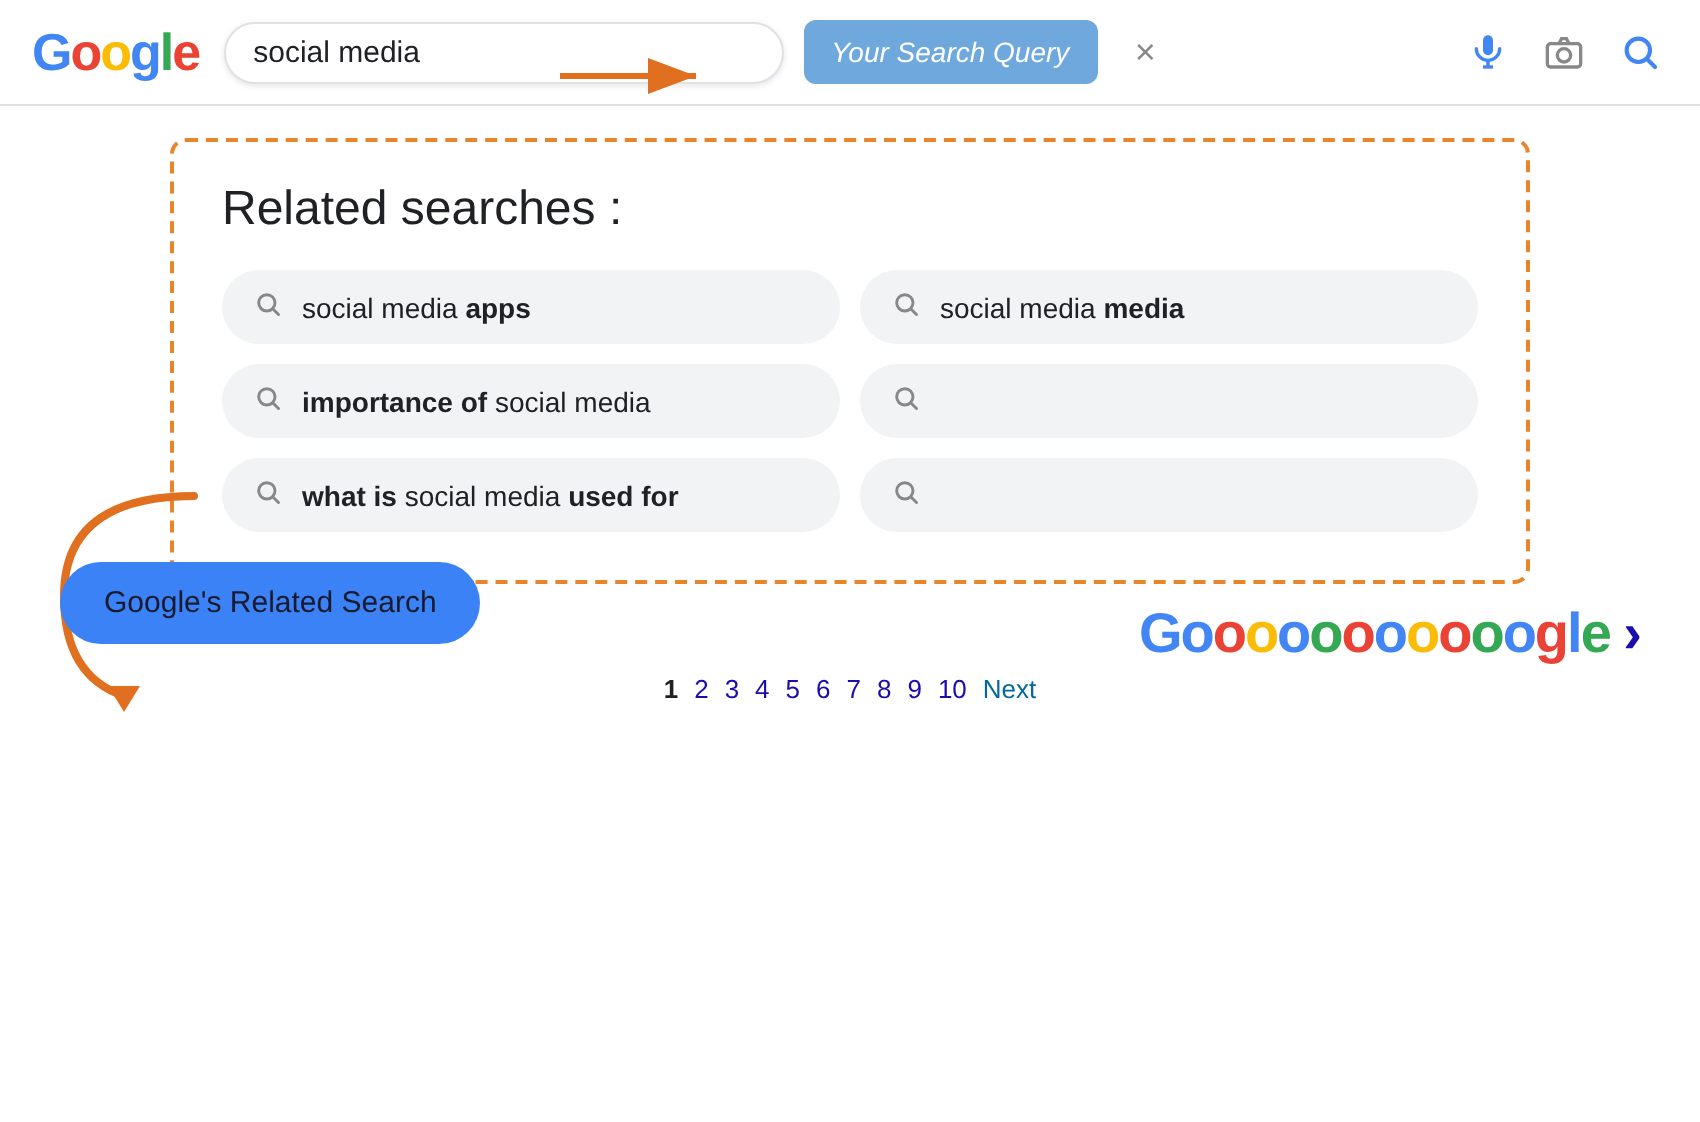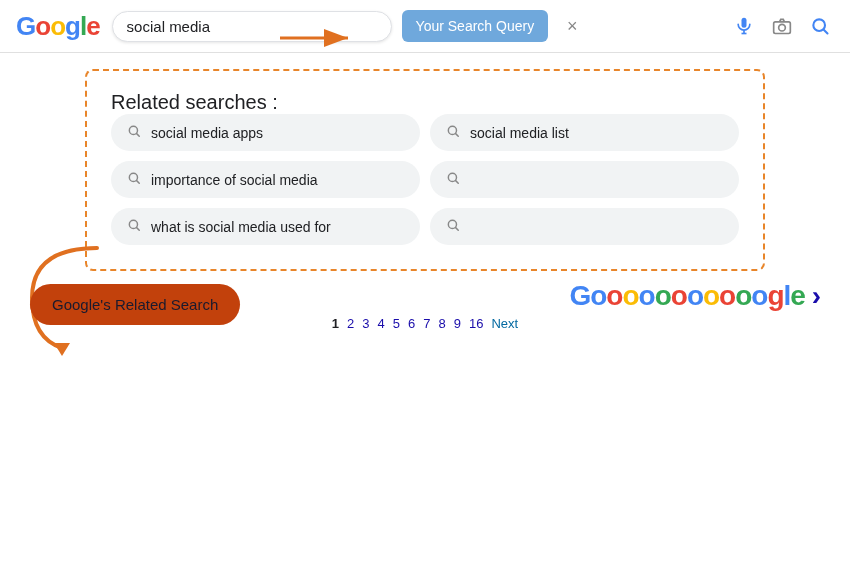--- a/index.html
+++ b/index.html
@@ -54,20 +54,21 @@
     .your-search-query-btn {
       background: #6fa8dc;
       color: #fff;
       border: none;
       border-radius: 6px;
       padding: 8px 14px;
       font-size: 14px;
       font-weight: 500;
       cursor: pointer;
       white-space: nowrap;
+      font-style: italic;
     }
 
     .header-icons {
       display: flex;
       align-items: center;
       gap: 10px;
       margin-left: auto;
     }
 
     .header-icon {
@@ -97,24 +98,24 @@
     .related-searches-box {
       border: 2px dashed #e8852a;
       border-radius: 8px;
       padding: 20px 24px 24px;
       margin: 0 auto;
       max-width: 680px;
       background: #fff;
     }
 
     .related-searches-title {
-      font-size: 20px;
+      font-size: 24px;
       font-weight: 500;
       color: #202124;
-      margin-bottom: 0;
+      margin-bottom: 16px;
     }
 
     .search-items-grid {
       display: grid;
       grid-template-columns: 1fr 1fr;
       gap: 10px;
     }
 
     .search-item {
       display: flex;
@@ -133,21 +134,21 @@
       font-size: 14px;
       flex-shrink: 0;
     }
 
     .search-item-text {
       font-size: 14px;
       color: #202124;
     }
 
     .search-item-text strong {
-      font-weight: 400;
+      font-weight: 700;
     }
 
     
     .pagination-area {
       text-align: right;
       margin-top: 9px;
     }
 
     .google-pagination-logo {
       font-size: 28px;
@@ -176,23 +177,23 @@
       text-decoration: none;
     }
     .page-next {
       color: #0369a1;
       cursor: pointer;
     }
 
     
     .google-related-label {
       position: absolute;
-      bottom: 22px;
+      bottom: 46px;
       left: 30px;
-      background: #c2410c;
+      background: #3b82f6;
       color: #1a1a2e;
       border-radius: 30px;
       padding: 12px 22px;
       font-size: 15px;
       font-weight: 500;
       max-width: 250px;
     }
 
     
     .svg-arrow-right {
@@ -294,21 +295,21 @@
       </div>
 
 
       <div class="search-item">
         <span class="search-item-icon">
           <svg width="14" height="14" viewBox="0 0 24 24">
               <circle cx="11" cy="11" r="7" stroke="#888" stroke-width="2.5" fill="none"></circle>
               <line x1="16.5" y1="16.5" x2="21" y2="21" stroke="#888" stroke-width="2.5" stroke-linecap="round"></line>
             </svg>
         </span>
-        <span class="search-item-text">social media <strong>list</strong></span>
+        <span class="search-item-text">social media <strong>media</strong></span>
       </div>
 
       <div class="search-item">
         <span class="search-item-icon">
           <svg width="14" height="14" viewBox="0 0 24 24">
               <circle cx="11" cy="11" r="7" stroke="#888" stroke-width="2.5" fill="none"></circle>
               <line x1="16.5" y1="16.5" x2="21" y2="21" stroke="#888" stroke-width="2.5" stroke-linecap="round"></line>
             </svg>
         </span>
         <span class="search-item-text"><strong>importance of</strong> social media</span>
@@ -354,20 +355,20 @@
     <div class="pagination-numbers">
       <span class="page-num current">1</span>
       <a class="page-num">2</a>
       <a class="page-num">3</a>
       <a class="page-num">4</a>
       <a class="page-num">5</a>
       <a class="page-num">6</a>
       <a class="page-num">7</a>
       <a class="page-num">8</a>
       <a class="page-num">9</a>
-      <a class="page-num">16</a>
+      <a class="page-num">10</a>
       <a class="page-next">Next</a>
     </div>
   </div>
 
   <div class="google-related-label">Google's Related Search</div>
 
 </div>
 
 </body></html>

